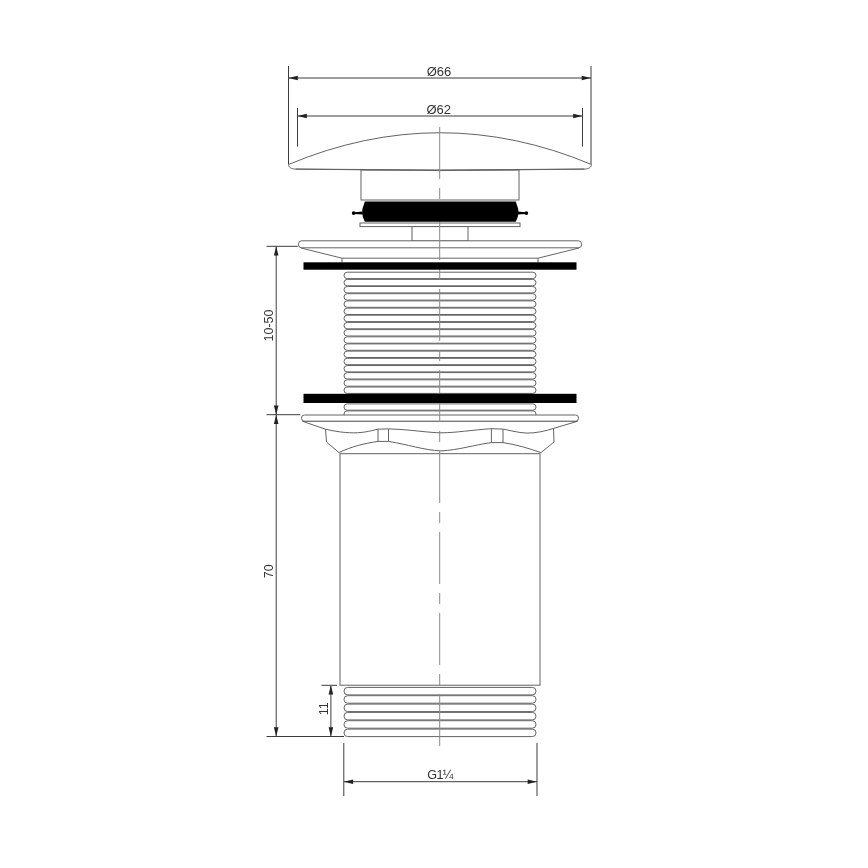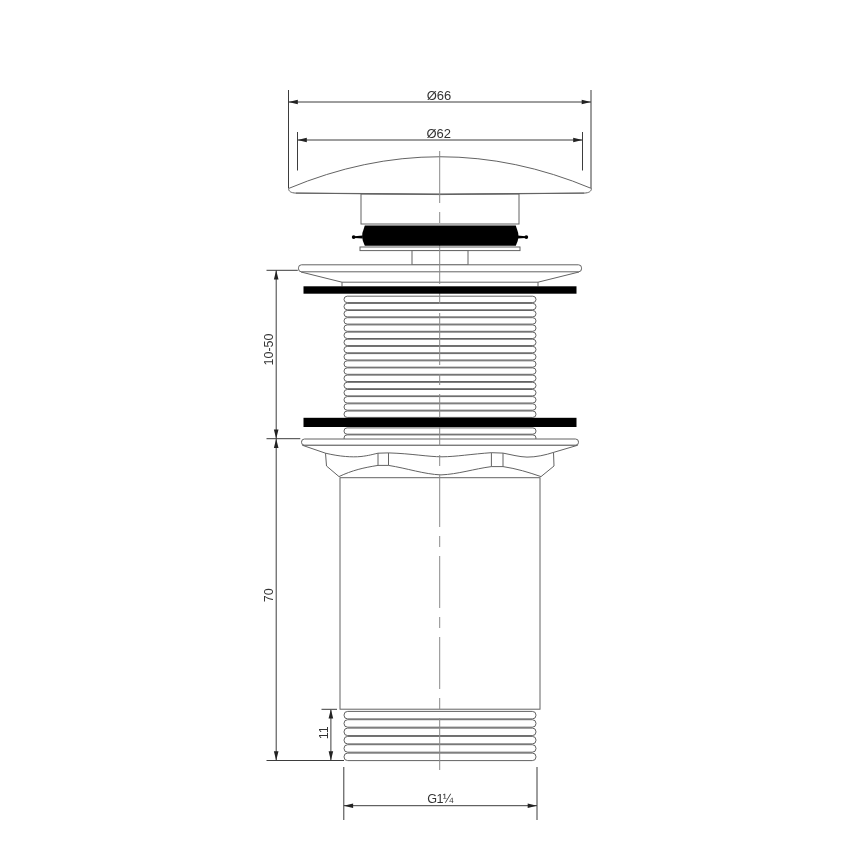--- a/index.html
+++ b/index.html
@@ -1,16 +1,16 @@
 <!DOCTYPE html>
 <html><head>
 <meta charset="utf-8">
 <style>
   html,body{margin:0;padding:0;background:#ffffff;}
-  .page{width:868px;height:804px;position:relative;background:#fff;overflow:hidden;margin-top:24px;}
+  .page{width:868px;height:804px;position:relative;background:#fff;overflow:hidden;}
   svg{display:block;}
   text{font-family:"Liberation Sans",sans-serif;fill:#333;}
 </style>
 </head>
 <body>
 <div class="page">
 <svg width="868" height="868" viewBox="0 0 868 868">
 
   <rect x="0" y="0" width="868" height="868" fill="#ffffff"></rect>
 

